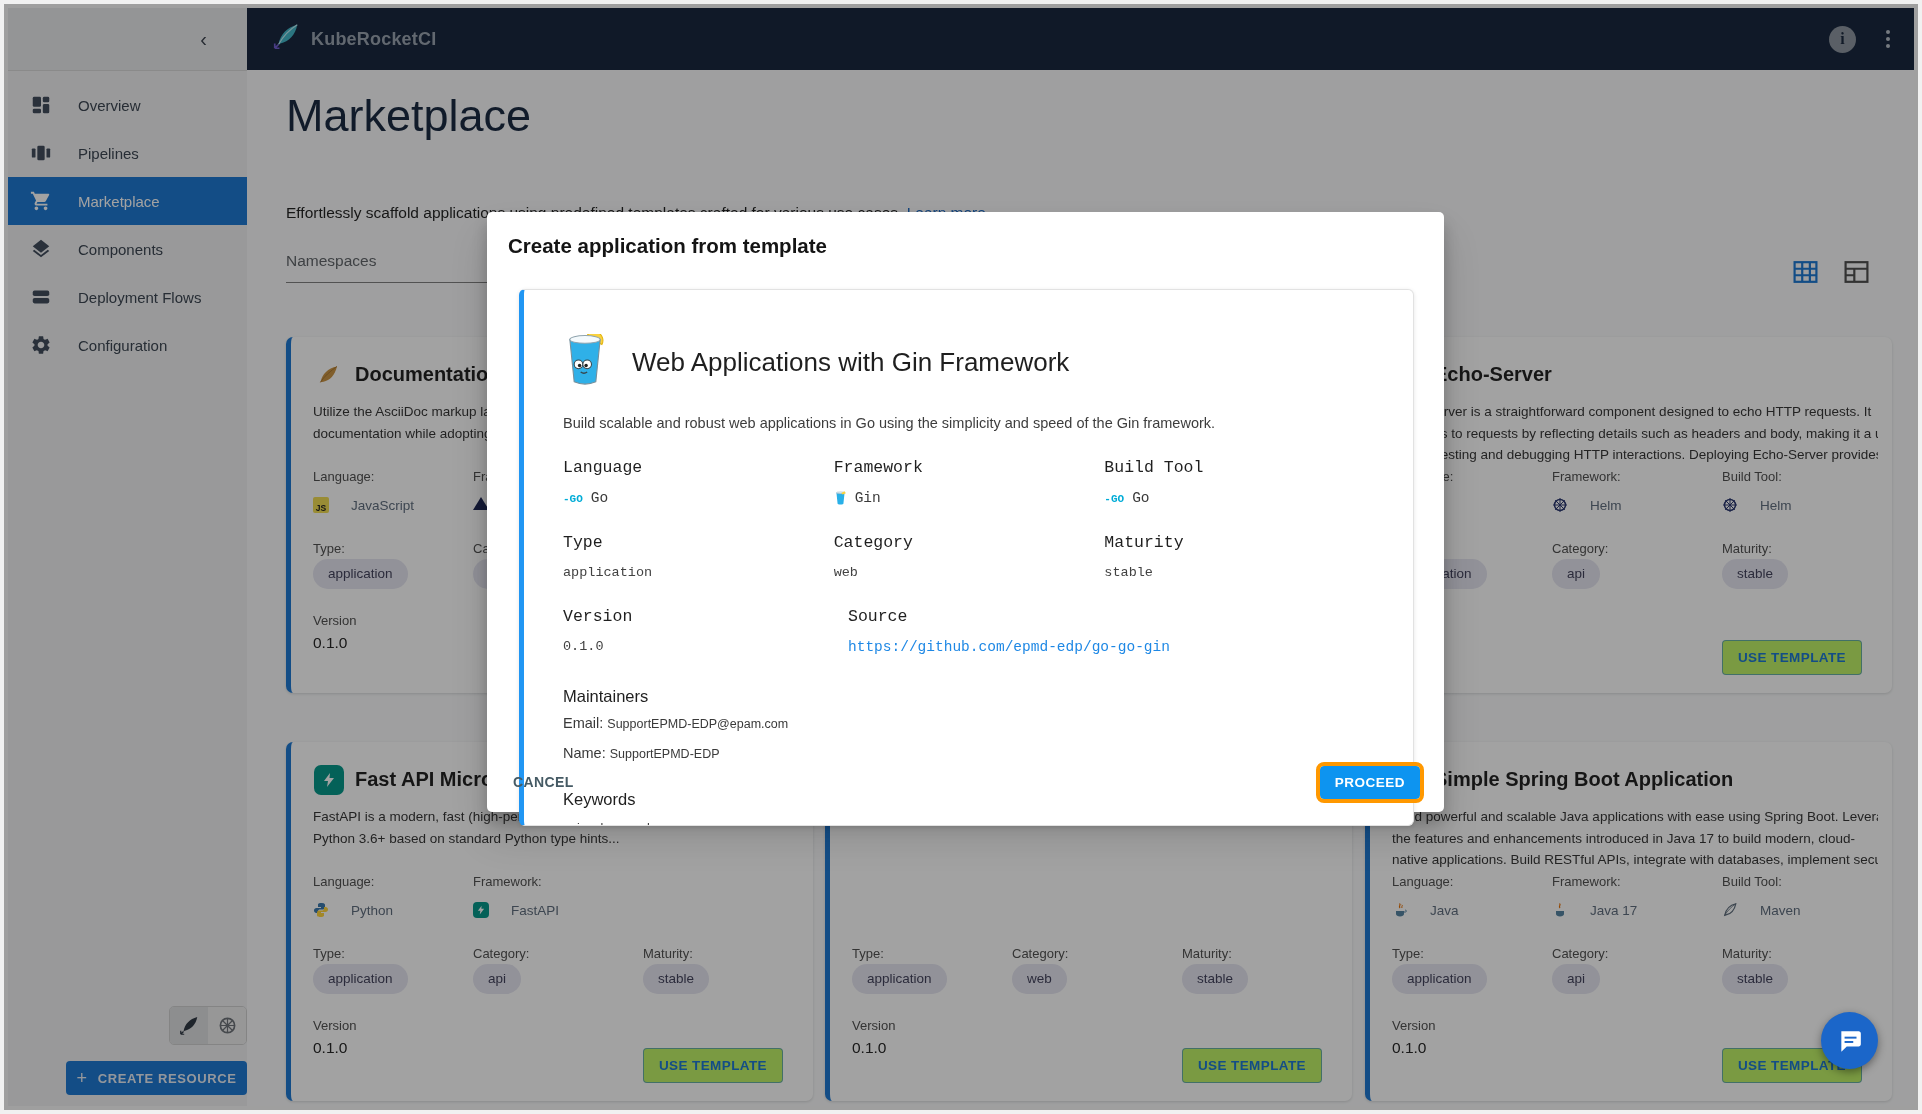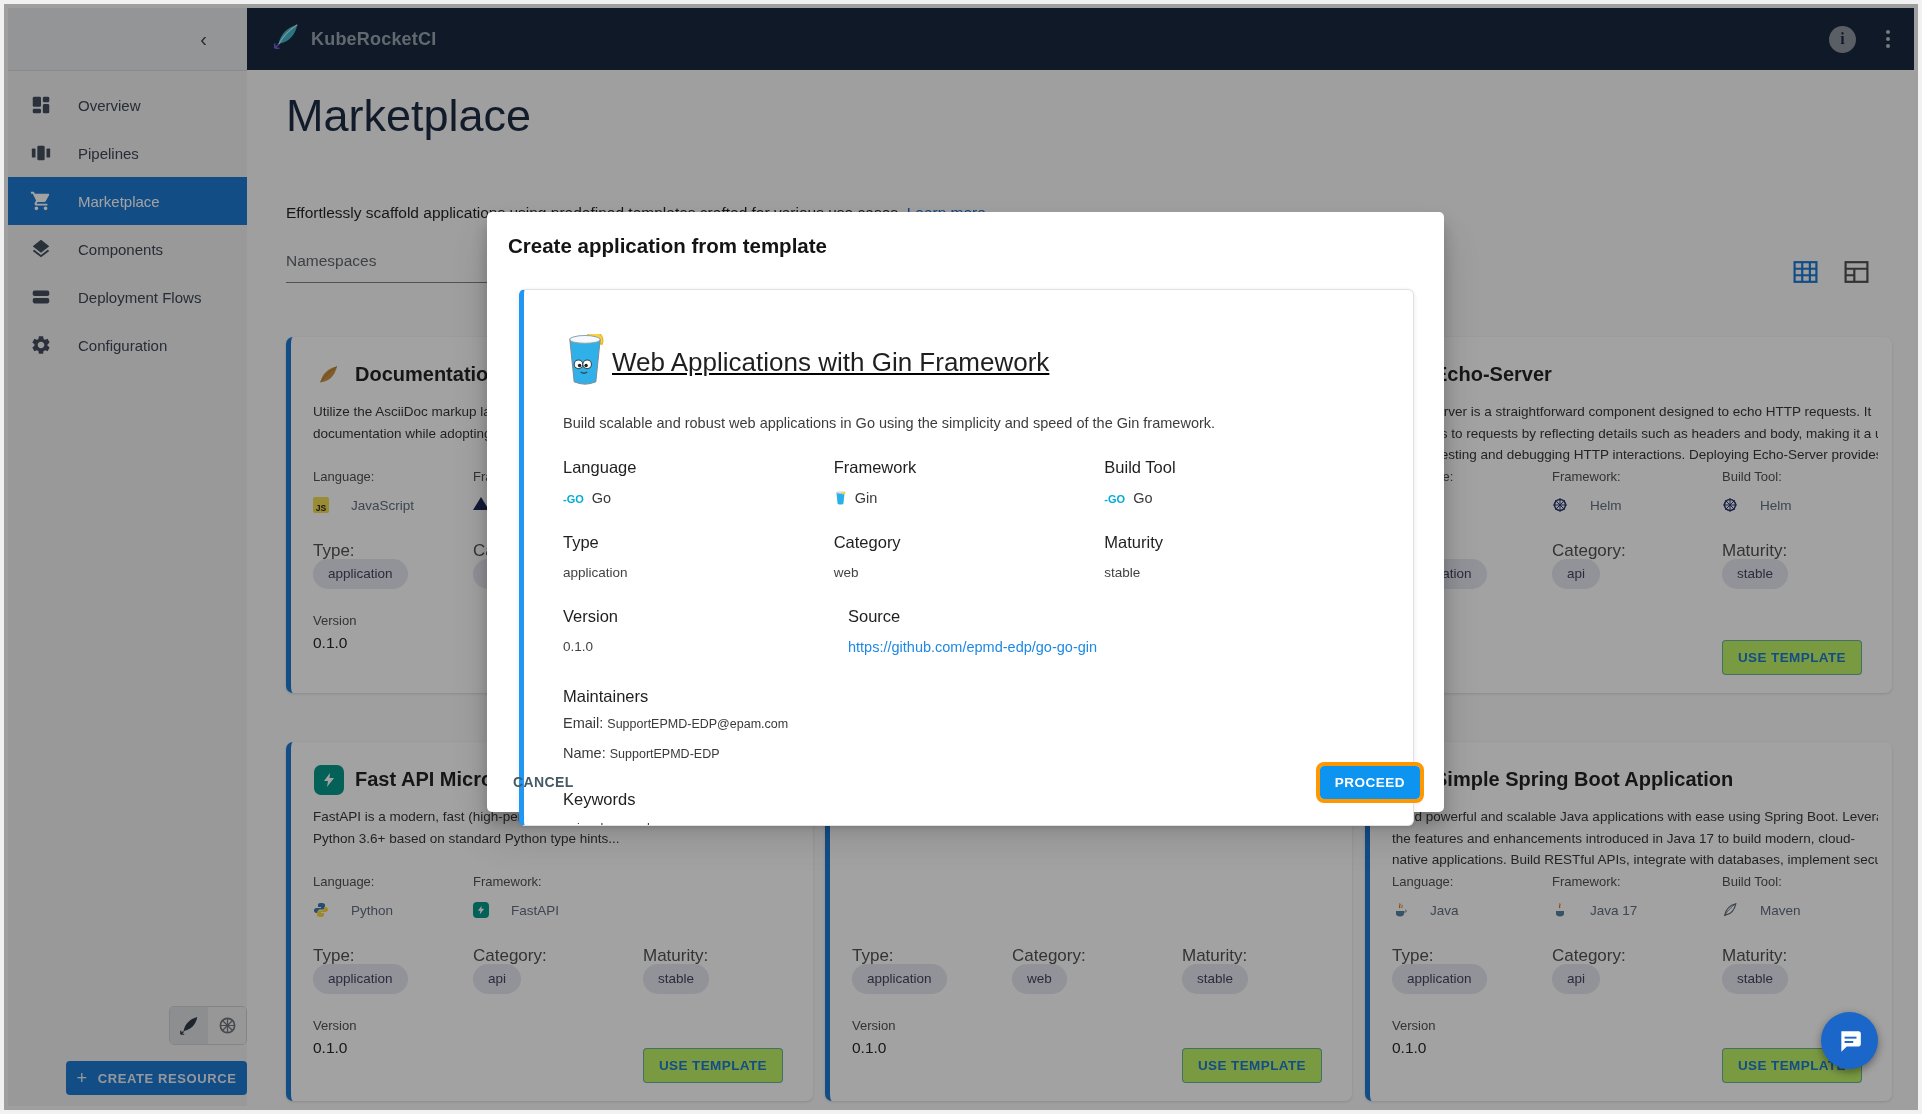--- a/index.html
+++ b/index.html
@@ -55,21 +55,21 @@
         box-sizing:border-box;box-shadow:0 1px 3px rgba(0,0,0,.14);overflow:hidden;}
   .r1{top:267px;}  .r2{top:672px;height:359px;}
   .c1x{left:39px;} .c2x{left:578px;} .c3x{left:1118px;}
   .c-ic{position:absolute;left:22px;top:22px;width:32px;height:32px;display:flex;align-items:center;justify-content:center;}
   .c-title{position:absolute;left:64px;top:26px;margin:0;font-size:20px;font-weight:700;color:#1d1d1d;white-space:nowrap;overflow:hidden;right:10px;}
   .c-desc{position:absolute;left:22px;top:64px;right:14px;font-size:13.5px;color:#333;line-height:21.5px;}
   .c-desc div{white-space:nowrap;overflow:hidden;}
   .p1{left:22px;} .p2{left:182px;} .p3{left:352px;}
   .c-lab{position:absolute;top:132px;font-size:13px;color:#4e4e4e;white-space:nowrap;}
   .c-val{position:absolute;top:160px;font-size:13.5px;color:#5d6b7c;white-space:nowrap;display:flex;align-items:center;gap:22px;}
-  .c-lab2{position:absolute;top:204px;font-size:17px;color:#4e4e4e;white-space:nowrap;}
+  .c-lab2{position:absolute;top:204px;font-size:13px;color:#4e4e4e;white-space:nowrap;}
   .chip{position:absolute;top:222px;background:#e5e5f1;border-radius:15px;height:30px;line-height:30px;
         padding:0 15px;font-size:13.5px;color:#40405a;white-space:nowrap;}
   .chip:empty{display:none;}
   .v-lab{position:absolute;left:22px;top:276px;font-size:13px;color:#4e4e4e;}
   .v-val{position:absolute;left:22px;top:297px;font-size:15.5px;color:#222;}
   .use{position:absolute;right:30px;bottom:18px;background:#bef264;border:1px solid rgba(25,118,210,.55);border-radius:4px;
        color:#1976d2;font-size:13.5px;font-weight:700;letter-spacing:.4px;padding:9px 15px;cursor:pointer;}
 
   
   .ic16{width:16px;height:16px;display:inline-block;}
@@ -86,25 +86,25 @@
   .fab{position:absolute;left:1817px;top:1008px;width:57px;height:57px;border-radius:50%;border:none;background:#1b66c9;
        z-index:45;display:flex;align-items:center;justify-content:center;cursor:pointer;box-shadow:0 3px 8px rgba(0,0,0,.4);}
 
   
   .modal{position:absolute;left:483px;top:208px;width:957px;height:600px;background:#fff;border-radius:5px;z-index:50;
          box-shadow:0 11px 15px rgba(0,0,0,.2),0 24px 38px rgba(0,0,0,.14);box-sizing:border-box;}
   .m-title{margin:0;position:absolute;left:21px;top:22px;font-size:20.5px;font-weight:700;color:#141414;}
   .tcard{position:absolute;left:32px;top:77px;width:895px;height:537px;box-sizing:border-box;background:#fff;
          border:1px solid #e2e2e2;border-left:5px solid #2196f3;border-radius:6px;box-shadow:0 1px 4px rgba(0,0,0,.10);
          padding:44px 38px 0 39px;overflow:hidden;}
-  .t-head{display:flex;align-items:center;gap:5px;text-decoration:underline;}
+  .t-head{display:flex;align-items:center;gap:25px;}
   .t-name{margin:0;font-size:26px;font-weight:400;color:#1f1f1f;}
   .t-desc{margin:25px 0 0 0;font-size:14.5px;color:#3d3d3d;}
   .mrow{display:flex;}
-  .mcell{width:285px;}
+  .mcell{width:285px;font-family:Liberation Mono, monospace;}
   .m-lab{margin-top:27px;font-size:16.5px;color:#1f1f1f;}
   .m-val{margin-top:13px;font-size:14.5px;color:#3a3a3a;display:flex;align-items:center;gap:8px;}
   .m-val.plain{font-size:13.5px;color:#424242;}
   .m-link{margin-top:13px;font-size:14.5px;color:#1e88e5;text-decoration:none;display:inline-block;cursor:pointer;}
   .m-sub{margin-top:14px;font-size:14.5px;color:#3a3a3a;}
   .m-sub .small{font-size:12.5px;}
   .m-kw{margin-top:12px;font-size:12.5px;color:#3a3a3a;}
   .m-foot{position:absolute;left:0;right:0;bottom:0;height:60px;display:flex;align-items:center;justify-content:space-between;padding:0 12px 0 20px;}
   .btn-cancel{border:none;background:none;font-size:14px;font-weight:700;letter-spacing:.4px;color:#455a64;cursor:pointer;font-family:inherit;}
   .btn-proceed{border:none;background:#0d94f0;color:#fff;font-size:13.5px;font-weight:700;letter-spacing:.5px;

